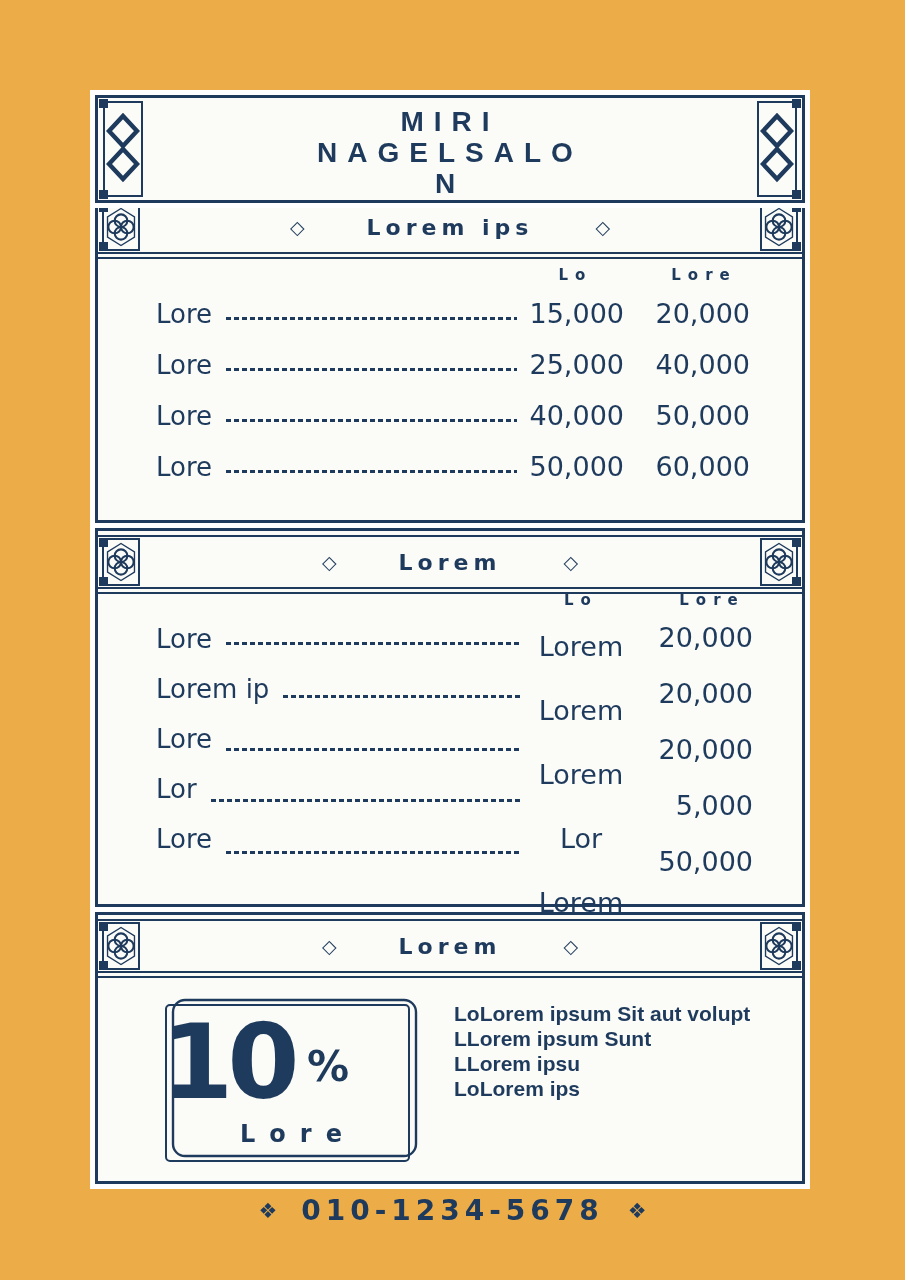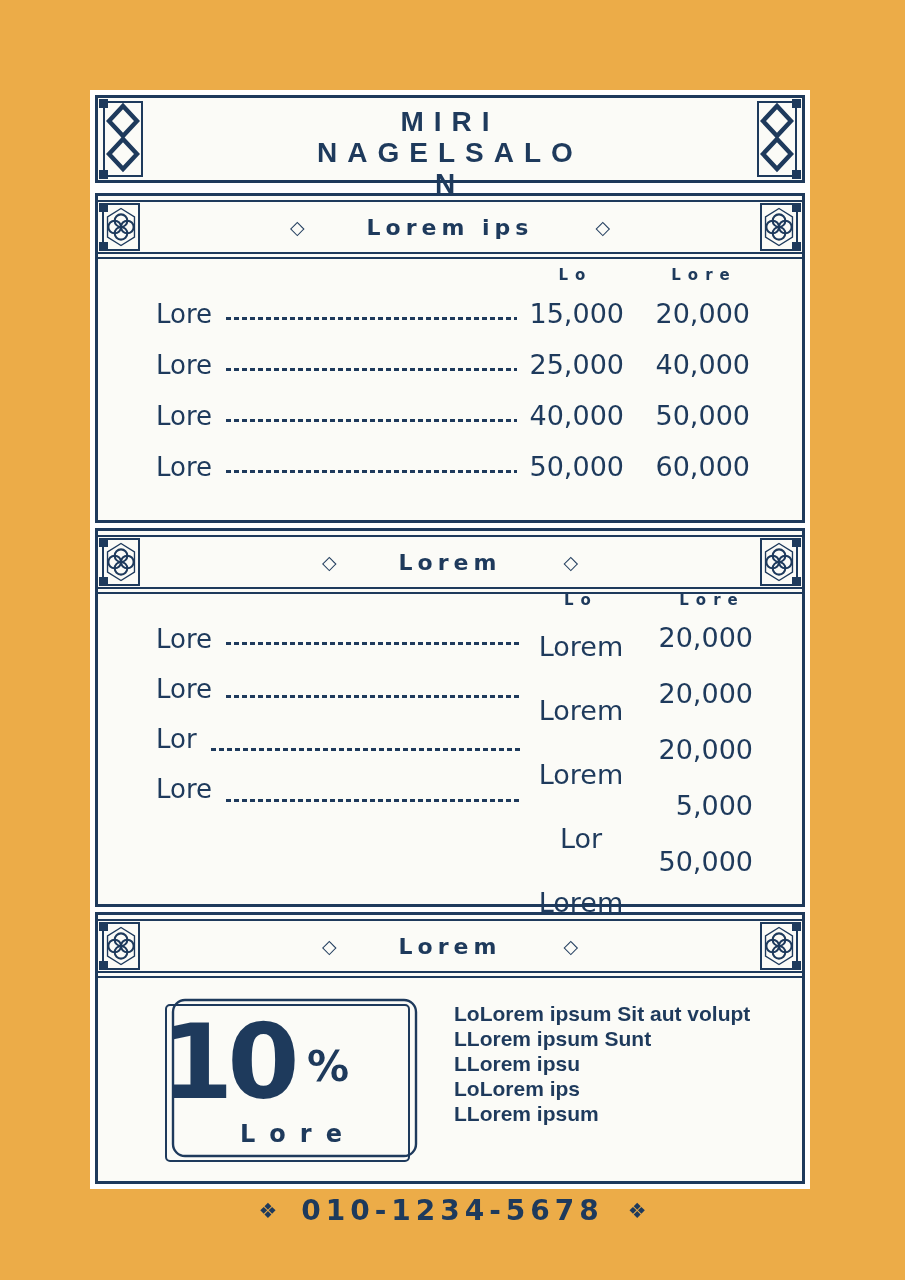--- a/index.html
+++ b/index.html
@@ -12,21 +12,21 @@
   .page{position:relative;width:905px;height:1280px;overflow:hidden;}
 
   
   .panel{
     position:absolute;left:95px;width:710px;box-sizing:border-box;
     background:#FBFBF7;border:3px solid #1E3A5C;
     box-shadow:0 0 0 5px #FFFFFF;
   }
 
   
-  .title-box{top:95px;height:88px;z-index:6;overflow:visible;}
+  .title-box{top:95px;height:108px;z-index:6;overflow:visible;}
   .brand-title{
     position:absolute;left:0;right:0;top:8px;z-index:3;
     text-align:center;font-family:"Liberation Sans",sans-serif;
     font-weight:bold;font-size:28px;letter-spacing:10px;line-height:31px;
     white-space:pre-line;
   }
   .orn-cell{
     position:absolute;top:3px;bottom:3px;width:40px;
     border:2px solid #1E3A5C;box-sizing:border-box;
     display:flex;align-items:center;justify-content:center;background:#FBFBF7;
@@ -242,20 +242,24 @@
     </div>
     <div class="s2">
       <span class="s2-h" style="left:483px">Lo</span>
       <span class="s2-h" style="left:614px">Lore</span>
       <div class="s2-left">
         <div class="s2row">
             <span class="plabel">Lore</span>
             <span class="leader"></span>
           </div>
         <div class="s2row">
+            <span class="plabel">Lorem ip</span>
+            <span class="leader"></span>
+          </div>
+        <div class="s2row">
             <span class="plabel">Lore</span>
             <span class="leader"></span>
           </div>
         <div class="s2row">
             <span class="plabel">Lor</span>
             <span class="leader"></span>
           </div>
         <div class="s2row">
             <span class="plabel">Lore</span>
             <span class="leader"></span>
@@ -313,21 +317,20 @@
       </svg>
       <div class="disc-num">10</div>
       <div class="disc-pct">%</div>
       <div class="disc-label">Lore</div>
     </div>
     <div class="notes">
       <div>LoLorem ipsum Sit aut volupt</div>
       <div>LLorem ipsum Sunt</div>
       <div>LLorem ipsu</div>
       <div>LoLorem ips</div>
-      <div>LLorem ipsum</div>
     </div>
   </div>
 
   <div class="phone-row">
     <span class="four-diamond">❖</span>
     <span class="phone-number">010-1234-5678</span>
     <span class="four-diamond">❖</span>
   </div>
 
 </div>

